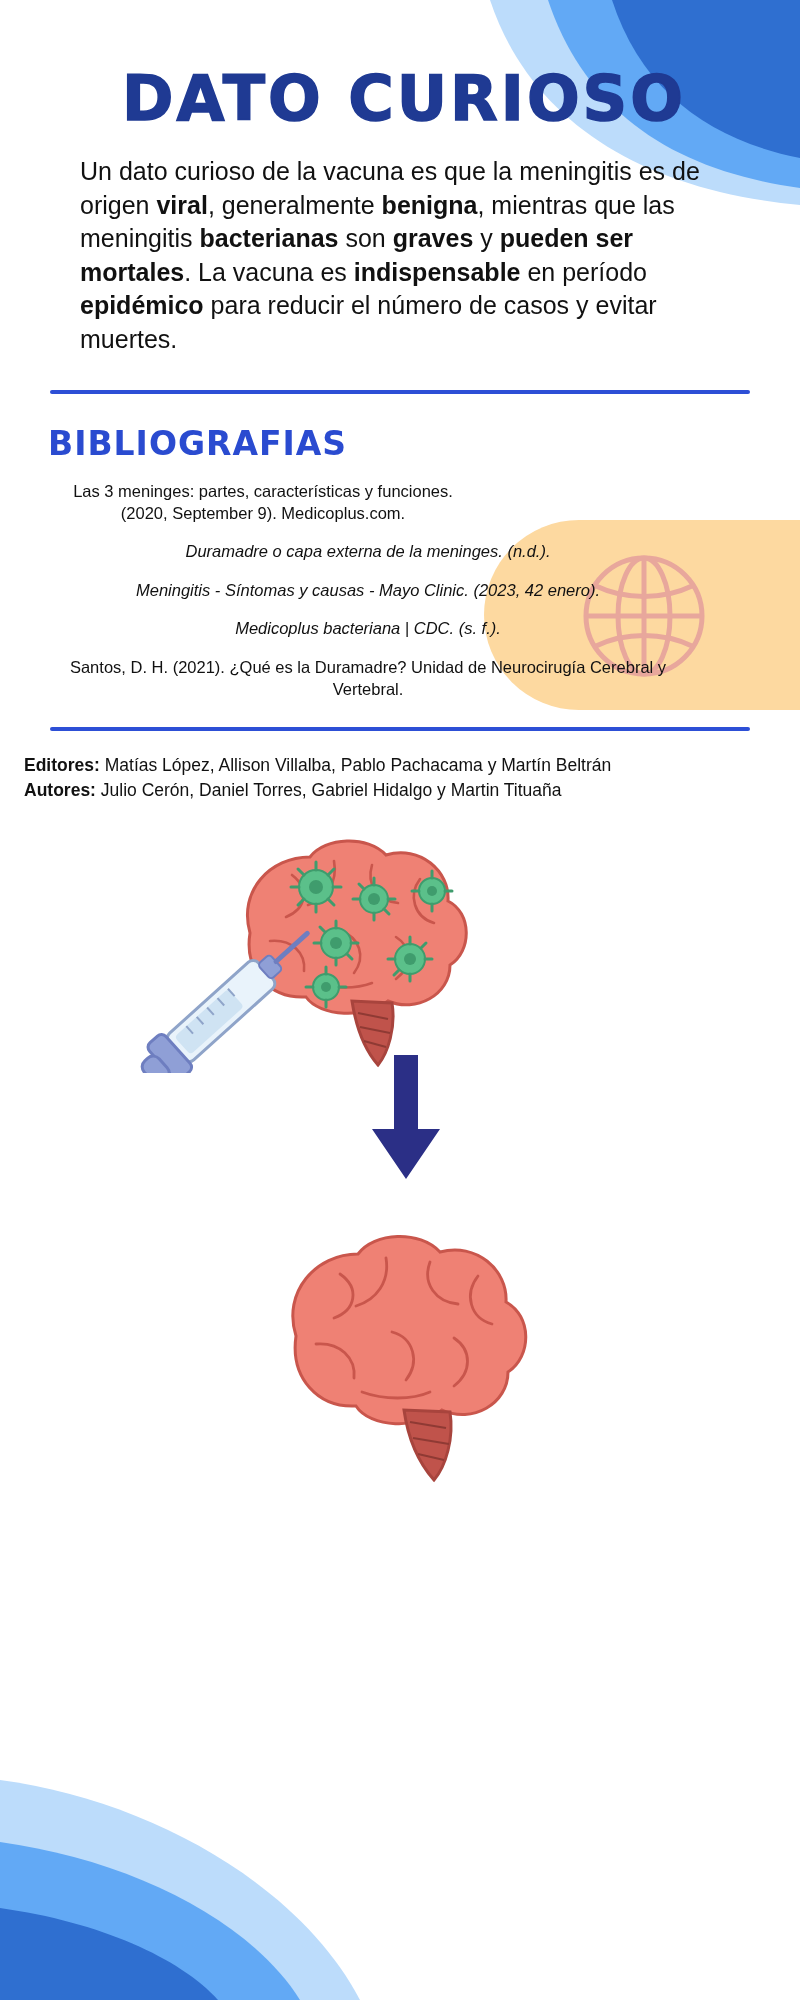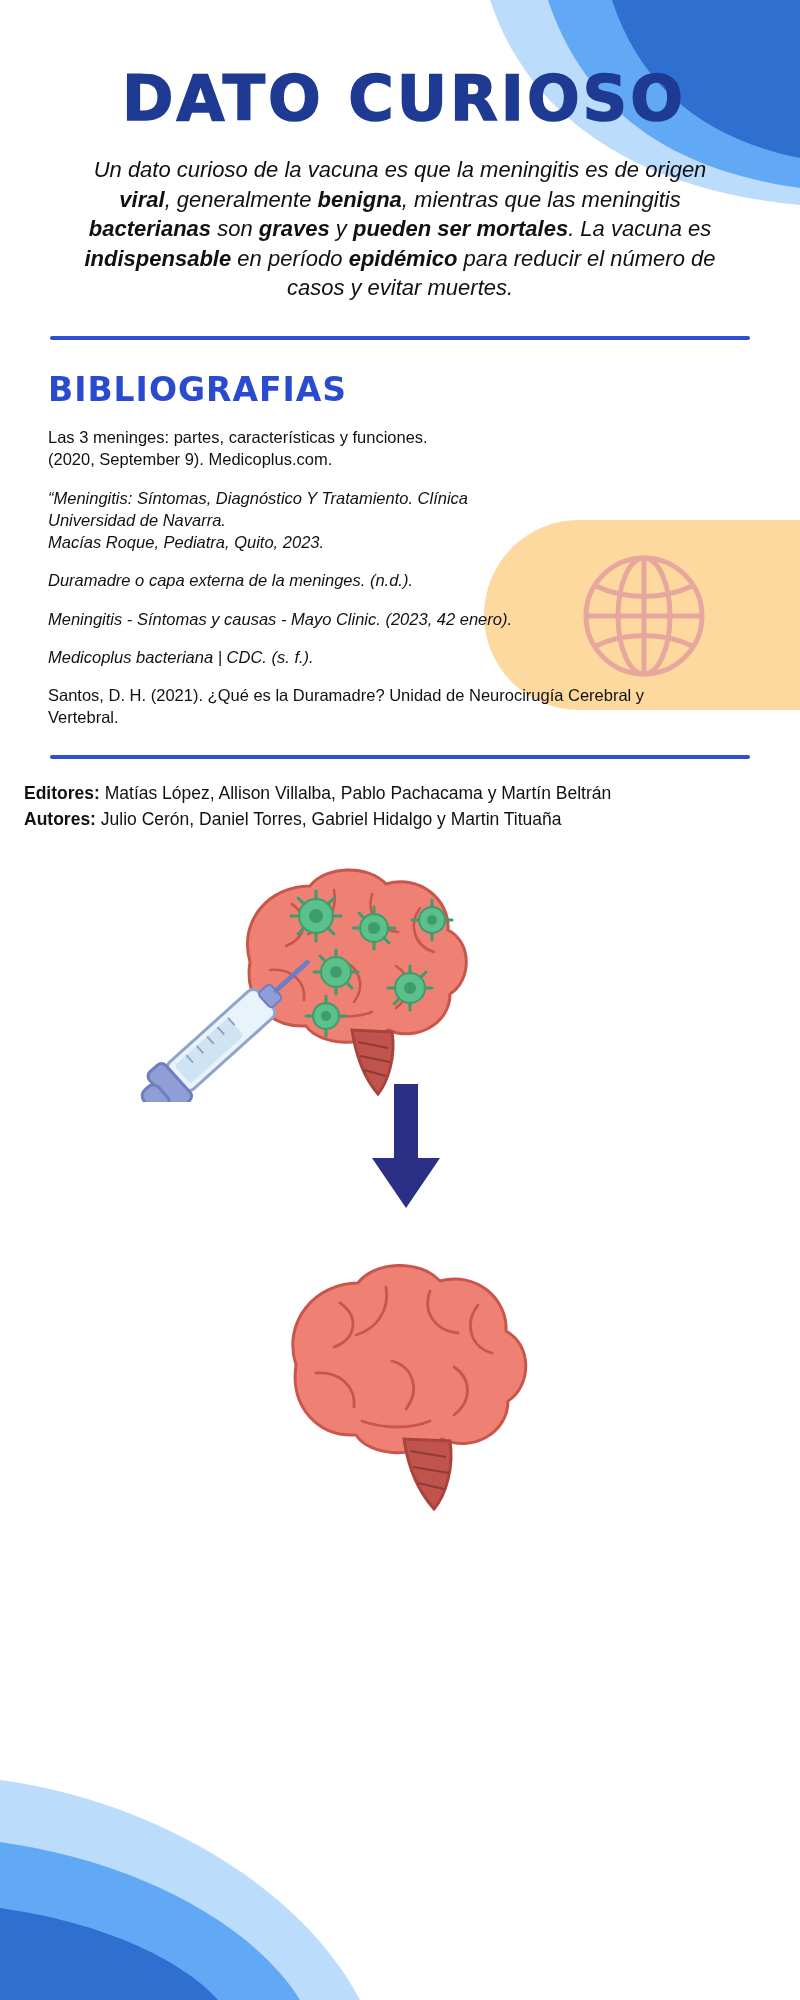--- a/index.html
+++ b/index.html
@@ -42,25 +42,24 @@
     letter-spacing: 3px;
     line-height: 1.05;
     text-transform: uppercase;
     -webkit-text-stroke: 1.5px #1f3a93;
   }
 
   
   .intro {
     margin: 24px auto 0 auto;
     width: 640px;
-    text-align: center;
-    font-size: 22px;
+    text-align: left;
+    font-size: 25px;
     line-height: 1.34;
     color: #111111;
-    font-style: italic;
   }
   .intro b { font-weight: bold; }
 
   
   .rule {
     height: 4px;
     background: #2d4fd6;
     margin: 34px auto 0 auto;
     width: 700px;
     border-radius: 2px;
@@ -93,20 +92,21 @@
   .biblio-list {
     position: relative;
     margin: 18px 0 0 48px;
     width: 430px;
   }
   .entry {
     font-size: 16.5px;
     line-height: 1.33;
     margin-bottom: 14px;
     color: #111111;
+    text-align: center;
   }
   .entry i { font-style: italic; }
 
   
   .credits {
     margin: 22px 0 0 24px;
     font-size: 17.5px;
     line-height: 1.45;
     color: #111111;
   }
@@ -161,21 +161,20 @@
         <line x1="16" y1="74" x2="132" y2="74"></line>
         <line x1="74" y1="16" x2="74" y2="132"></line>
         <path d="M26 44 C 55 58, 93 58, 122 44"></path>
         <path d="M26 104 C 55 90, 93 90, 122 104"></path>
       </g>
     </svg>
   </div>
 
   <div class="biblio-list" id="biblio-list">
       <p class="entry"><span>Las 3 meninges: partes, características y funciones. (2020, September 9). Medicoplus.com.</span></p>
-      <p class="entry"><i>“Meningitis: Síntomas, Diagnóstico Y Tratamiento. Clínica Universidad de Navarra.<br>Macías Roque, Pediatra, Quito, 2023.</i></p>
       <p class="entry" style="width: 640px;"><i>Duramadre o capa externa de la meninges. (n.d.).</i></p>
       <p class="entry" style="width: 640px;"><i>Meningitis - Síntomas y causas - Mayo Clinic. (2023, 42 enero).</i></p>
       <p class="entry" style="width: 640px;"><i>Medicoplus bacteriana | CDC. (s. f.).</i></p>
       <p class="entry" style="width: 640px;"><span>Santos, D. H. (2021). ¿Qué es la Duramadre? Unidad de Neurocirugía Cerebral y Vertebral.</span></p>
     </div>
 
   <div class="rule rule-2"></div>
 
   <div class="credits">
     <div>

